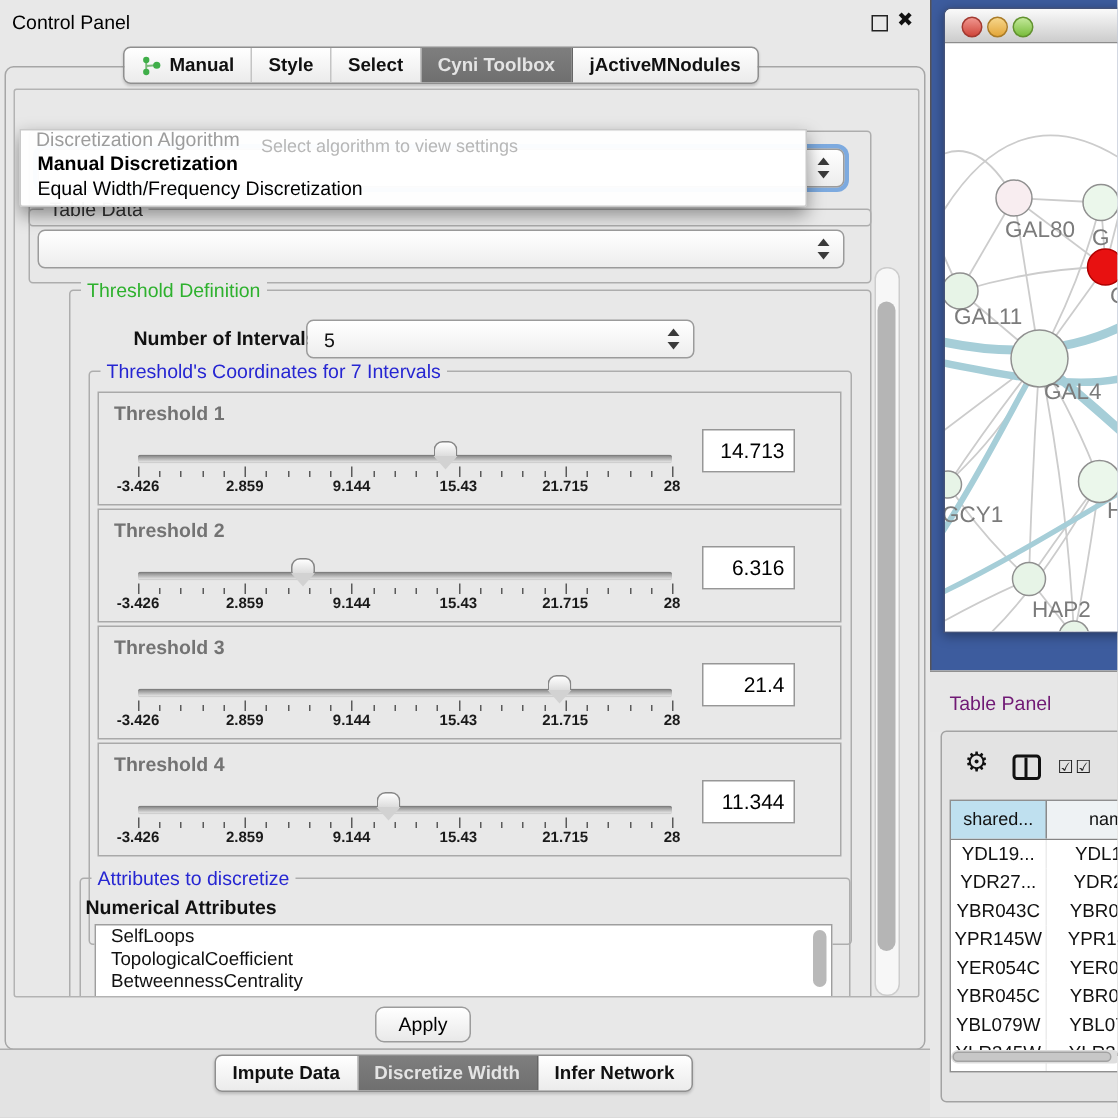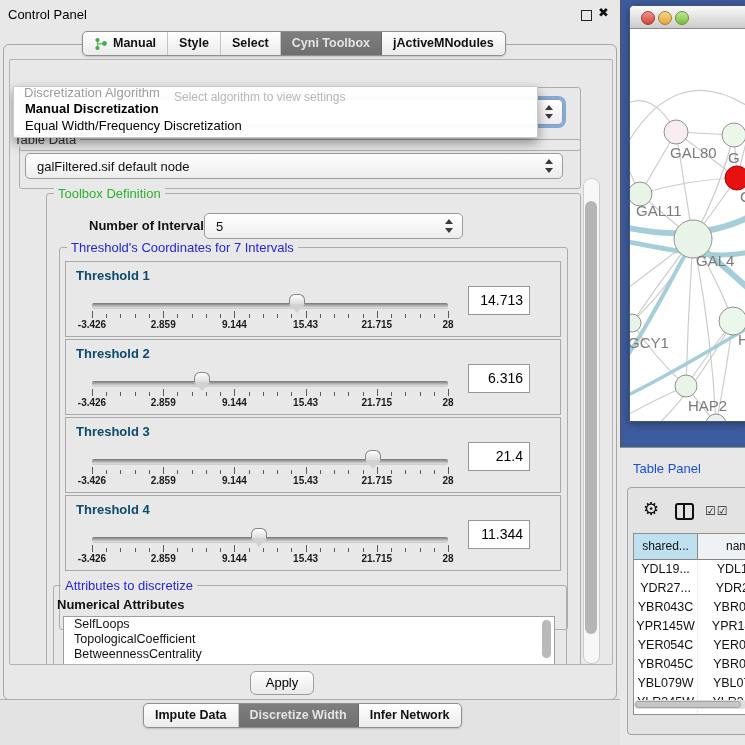--- a/index.html
+++ b/index.html
@@ -47,21 +47,21 @@
   
   .popup{left:3px;top:26px;width:523px;height:50px;background:rgba(255,255,255,0.96);
          border:1px solid #c9c9c9;border-radius:0 0 2px 2px;box-shadow:0 5px 12px rgba(0,0,0,0.40);z-index:40;}
   .popup .ghost{position:absolute;left:10px;top:-2px;font-size:13px;color:#9c9c9c;}
   .popup .hdr{position:absolute;left:160px;top:3px;font-size:12px;color:#b7b7b7;}
   .popup .opt{position:absolute;left:11px;font-size:13px;color:#000;white-space:nowrap;}
   .popup .opt.b{font-weight:bold;}
 
   
   .th-block{position:absolute;width:494px;height:74px;border:1px solid #a9a9a9;background:#e8e8e8;}
-  .th-label{position:absolute;left:10px;top:6px;font-size:13px;font-weight:bold;color:#0c4a6e;}
+  .th-label{position:absolute;left:10px;top:6px;font-size:13px;font-weight:bold;color:#737373;}
   .track{position:absolute;left:26px;top:41px;width:356px;height:4px;border-radius:2px;
          background:linear-gradient(#8d8d8d,#e2e2e2);border-top:1px solid #7f7f7f;border-bottom:1px solid #cfcfcf;}
   .thumb-rail{position:absolute;left:26px;top:32px;width:356px;height:20px;}
   .sthumb{position:absolute;top:0;width:16px;height:19px;}
   .sthumb .cap{position:absolute;top:0;left:0;width:14px;height:10px;border:1px solid #868686;border-bottom:none;
                border-radius:6px 6px 0 0;background:linear-gradient(#fefefe,#d9d9d9);}
   .sthumb .pt{position:absolute;top:10px;left:0;width:0;height:0;
               border-left:8px solid transparent;border-right:8px solid transparent;border-top:9px solid #d2d2d2;}
   .ticks{position:absolute;left:26px;top:49px;width:356px;height:8px;}
   .tick{position:absolute;width:1px;background:#5a5a5a;top:3px;height:4px;}
@@ -91,21 +91,21 @@
   .net-titlebar{position:absolute;left:0;top:0;width:100%;height:22px;
                 background:linear-gradient(#fafafa,#cccccc);border-bottom:1px solid #8d8d8d;}
   .tl{position:absolute;top:5px;width:12px;height:12px;border-radius:50%;}
   .tl.red{left:11px;background:linear-gradient(#f0968e,#cf463b);border:1px solid #a33a31;}
   .tl.yellow{left:28px;background:linear-gradient(#f6d68b,#e3a63a);border:1px solid #ab7c27;}
   .tl.green{left:45px;background:linear-gradient(#c3e89a,#79bd3c);border:1px solid #62922f;}
   .net-canvas{position:absolute;left:0;top:23px;width:119px;height:392px;background:#fff;}
 
   
   .tp-titlebar{left:620px;top:447px;width:125px;height:40px;background:#e7e7e7;border-top:1px solid #909090;}
-  .tp-title{position:absolute;left:13px;top:13px;font-size:13px;color:#1d4ed8;}
+  .tp-title{position:absolute;left:13px;top:13px;font-size:13px;color:#701a75;}
   .tp-panel{left:627px;top:487px;width:125px;height:246px;background:#e3e3e3;border:1px solid #a3a3a3;border-radius:4px;}
   .gear{position:absolute;left:15px;top:10px;font-size:18px;color:#111;font-family:"DejaVu Sans",sans-serif;}
   .split-icon{position:absolute;left:47px;top:15px;width:15px;height:13px;border:2px solid #111;border-radius:3px;}
   .split-icon::after{content:'';position:absolute;left:6px;top:0;width:2px;height:13px;background:#111;}
   .checks{position:absolute;left:77px;top:16px;font-size:12px;color:#222;letter-spacing:1px;font-family:"DejaVu Sans",sans-serif;white-space:nowrap;}
   .tp-table{position:absolute;left:5px;top:45px;width:150px;height:180px;background:#fff;border:1px solid #8f8f8f;overflow:hidden;}
   .tp-head{display:flex;height:25px;border-bottom:1px solid #858585;font-size:12px;}
   .tp-head .c1{width:66px;background:#bfe0ef;border-right:1px solid #8a8a8a;text-align:center;line-height:25px;}
   .tp-head .c2{width:90px;background:#eef2f4;text-align:center;line-height:25px;}
   .tp-row{display:flex;height:19px;font-size:12.5px;}
@@ -160,28 +160,27 @@
     </div>
 
     <div class="abs popup">
       <div class="ghost">Discretization Algorithm</div>
       <div class="hdr">Select algorithm to view settings</div>
       <div class="opt b" style="top:14px;">Manual Discretization</div>
       <div class="opt" style="top:31px;">Equal Width/Frequency Discretization</div>
     </div>
 
     <div class="abs groupbox" style="left:9px;top:79px;width:560px;height:48px;"></div>
-    <div class="abs grouptitle t-dark" style="left:0;top:72px;">Table Data</div>
+    <div class="abs grouptitle t-dark" style="left:19px;top:72px;">Table Data</div>
     <div class="abs combo" style="left:15px;top:93px;width:538px;">
-      <span class="val">galFiltered.sif default node</span>
       <span class="spin"></span>
     </div>
 
     <div class="abs groupbox" style="left:36px;top:133px;width:533px;height:520px;"></div>
-    <div class="abs grouptitle t-green" style="left:44px;top:126px;">Toolbox Definition</div>
+    <div class="abs grouptitle t-green" style="left:44px;top:126px;">Threshold Definition</div>
 
     <div class="abs" style="left:79px;top:158px;font-size:13px;font-weight:bold;">Number of Intervals</div>
     <div class="abs combo" style="left:194px;top:153px;width:259px;">
       <span class="val">5</span>
       <span class="spin"></span>
     </div>
 
     <div class="abs groupbox" style="left:49px;top:187px;width:507px;height:381px;"></div>
     <div class="abs grouptitle t-blue" style="left:57px;top:180px;">Threshold's Coordinates for 7 Intervals</div>
 

